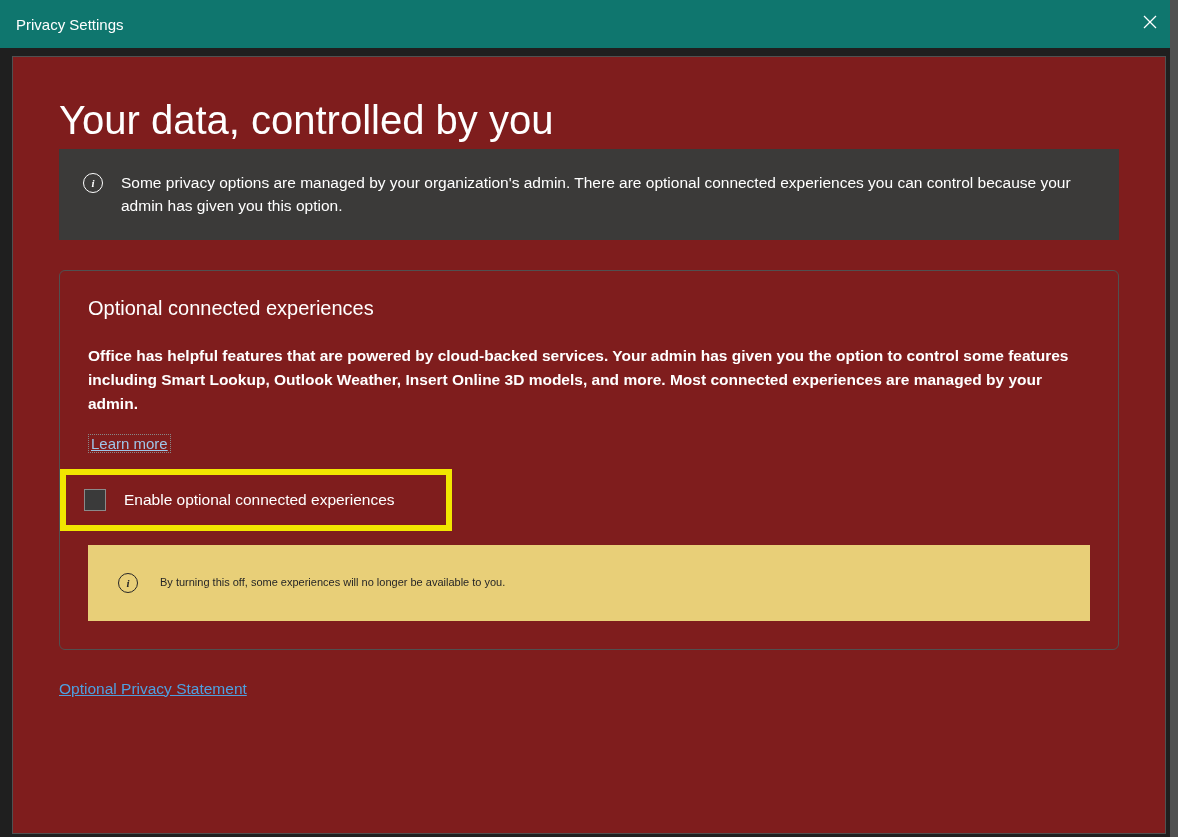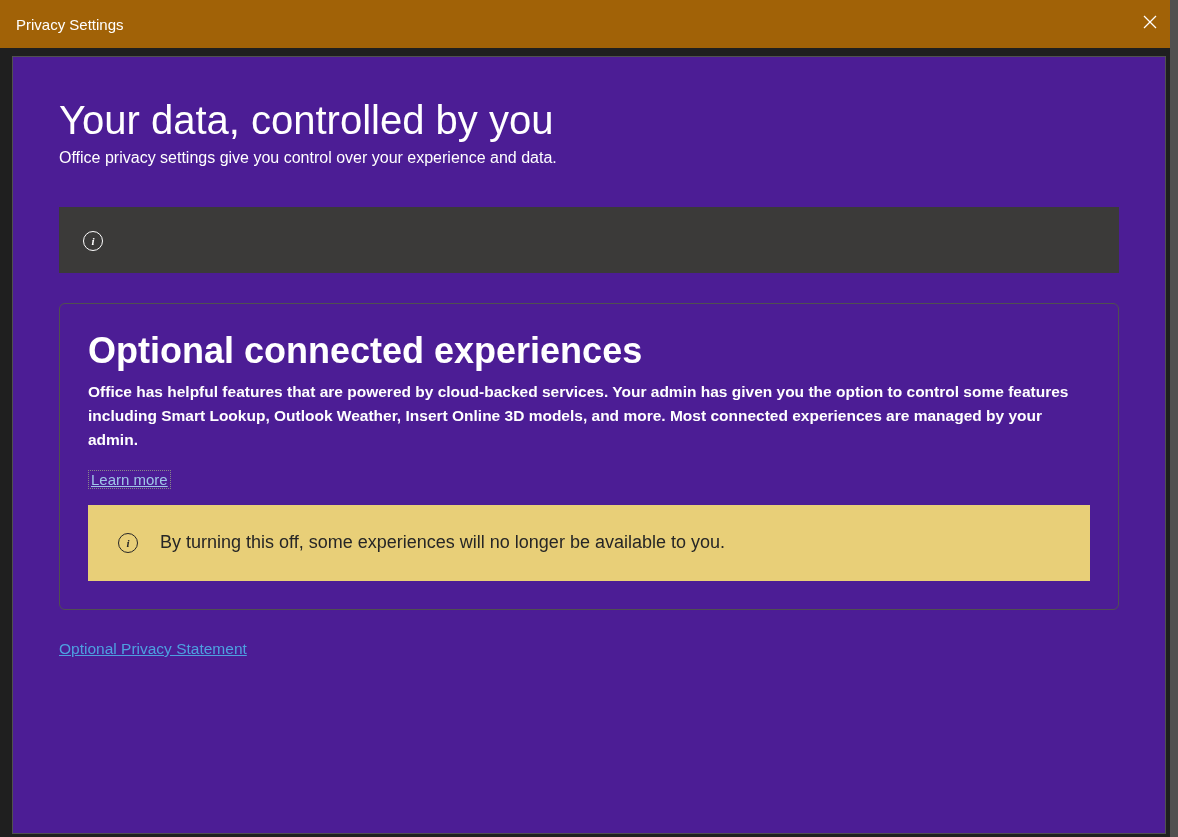--- a/index.html
+++ b/index.html
@@ -11,41 +11,41 @@
     font-family: "Segoe UI", "Segoe UI Light", Arial, sans-serif;
     color: #ffffff;
     overflow: hidden;
   }
   .titlebar {
     display: flex;
     align-items: center;
     justify-content: space-between;
     height: 48px;
     padding: 0 0 0 16px;
-    background: #a16207;
+    background: #0f766e;
   }
   .titlebar .title {
     font-size: 15px;
     color: #ffffff;
   }
   .titlebar .close {
     width: 48px;
     height: 48px;
     display: flex;
     align-items: center;
     justify-content: center;
     color: #ffffff;
     cursor: pointer;
     margin-right: 4px;
   }
   .titlebar .close svg { width: 14px; height: 14px; }
   .panel {
     margin: 8px 12px 0 12px;
     border: 1px solid #505050;
-    background: #4c1d95;
+    background: #7f1d1d;
     padding: 24px 46px 16px 46px;
     box-sizing: border-box;
     height: 778px;
   }
   .heading {
     font-size: 40px;
     font-weight: 300;
     margin: 16px 0 6px 0;
     line-height: 1.15;
   }
@@ -83,23 +83,23 @@
     font-style: italic;
     font-weight: bold;
   }
   .section-box {
     border: 1px solid #505050;
     border-radius: 6px;
     padding: 20px 28px 28px 28px;
     margin-bottom: 28px;
   }
   .section-title {
-    font-size: 36px;
-    font-weight: 700;
-    margin: 6px 0 8px 0;
+    font-size: 20px;
+    font-weight: 400;
+    margin: 6px 0 24px 0;
   }
   .section-desc {
     font-size: 15.5px;
     line-height: 1.55;
     margin: 0 0 18px 0;
     font-weight: bold;
   }
   .learn-link {
     display: inline-block;
     color: #9fc5e8;
@@ -136,21 +136,21 @@
   .warn-banner {
     background: #e8cf78;
     color: #262626;
     padding: 26px 28px 28px 30px;
     display: flex;
     gap: 22px;
     align-items: center;
     margin-top: 0;
   }
   .warn-banner .text {
-    font-size: 18px;
+    font-size: 11px;
     color: #262626;
   }
   .warn-banner .circle-i { color: #262626; }
   .footer-link {
     color: #4ea0e0;
     text-decoration: underline;
     font-size: 15.5px;
     cursor: pointer;
     display: inline-block;
     margin-top: 2px;
@@ -174,31 +174,35 @@
       <svg viewBox="0 0 14 14">
           <line x1="1" y1="1" x2="13" y2="13" stroke="#fff" stroke-width="1.3"></line>
           <line x1="13" y1="1" x2="1" y2="13" stroke="#fff" stroke-width="1.3"></line>
         </svg>
     </span>
   </div>
 </div>
 
 <div class="panel">
   <div class="heading">Your data, controlled by you</div>
-  <div class="subheading">Office privacy settings give you control over your experience and data.</div>
 
   <div class="info-banner">
     <span class="icon"><span class="circle-i">i</span></span>
+    <span class="text">Some privacy options are managed by your organization's admin. There are optional connected experiences you can control because your admin has given you this option.</span>
   </div>
 
   <div class="section-box">
     <div class="section-title">Optional connected experiences</div>
     <div class="section-desc">Office has helpful features that are powered by cloud-backed services. Your admin has given you the option to control some features including Smart Lookup, Outlook Weather, Insert Online 3D models, and more. Most connected experiences are managed by your admin.</div>
     <a class="learn-link">Learn more</a>
 
+    <div class="highlight-row">
+      <span class="checkbox"></span>
+      <span class="checkbox-label">Enable optional connected experiences</span>
+    </div>
 
     <div class="warn-banner">
       <span class="icon"><span class="circle-i">i</span></span>
       <span class="text">By turning this off, some experiences will no longer be available to you.</span>
     </div>
   </div>
 
   <a class="footer-link">Optional Privacy Statement</a>
 </div>
 

